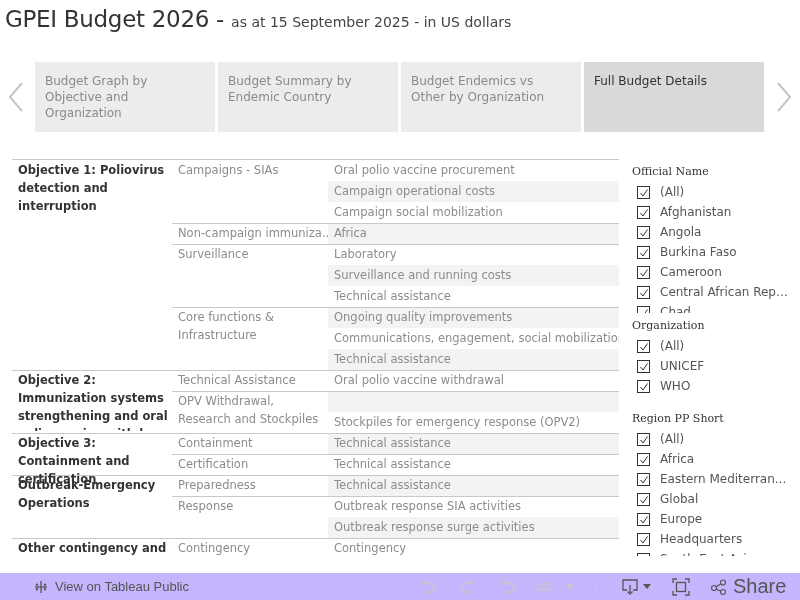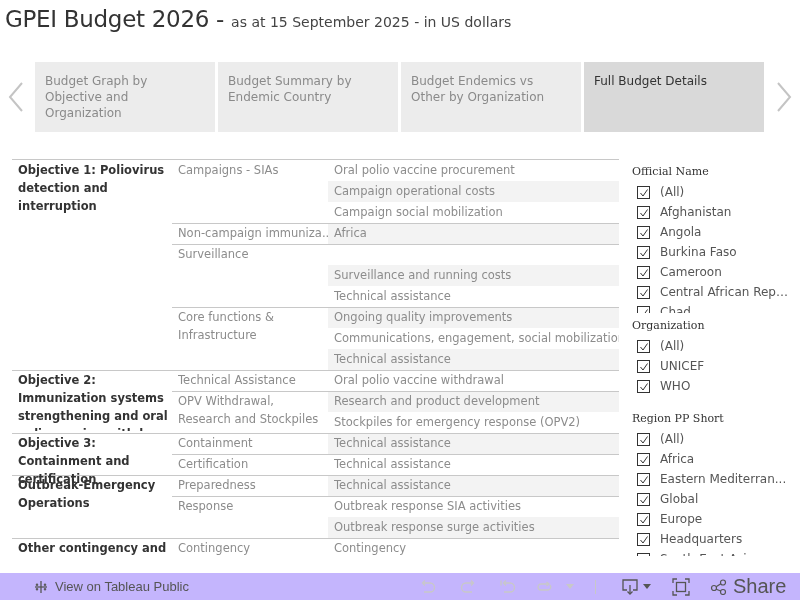--- a/index.html
+++ b/index.html
@@ -105,27 +105,27 @@
   <div class="cell sub" style="top:296px">Certification</div>
   <div class="cell sub" style="top:275px">Containment</div>
   <div class="cell sub" style="top:317px">Preparedness</div>
   <div class="cell sub" style="top:338px">Response</div>
   <div class="cell sub" style="top:380px">Contingency</div>
 
   <div class="cell det" style="top:2px">Oral polio vaccine procurement</div>
   <div class="cell det" style="top:23px">Campaign operational costs</div>
   <div class="cell det" style="top:44px">Campaign social mobilization</div>
   <div class="cell det" style="top:65px">Africa</div>
+  <div class="cell det" style="top:86px">Laboratory</div>
   <div class="cell det" style="top:107px">Surveillance and running costs</div>
   <div class="cell det" style="top:128px">Technical assistance</div>
   <div class="cell det" style="top:149px">Ongoing quality improvements</div>
   <div class="cell det" style="top:170px">Communications, engagement, social mobilization</div>
   <div class="cell det" style="top:191px">Technical assistance</div>
   <div class="cell det" style="top:212px">Oral polio vaccine withdrawal</div>
-  <div class="cell det" style="top:233px">Research and product development</div>
   <div class="cell det" style="top:254px">Stockpiles for emergency response (OPV2)</div>
   <div class="cell det" style="top:275px">Technical assistance</div>
   <div class="cell det" style="top:296px">Technical assistance</div>
   <div class="cell det" style="top:317px">Technical assistance</div>
   <div class="cell det" style="top:338px">Outbreak response SIA activities</div>
   <div class="cell det" style="top:359px">Outbreak response surge activities</div>
   <div class="cell det" style="top:380px">Contingency</div>
 </div>
 
 <div class="filters">

